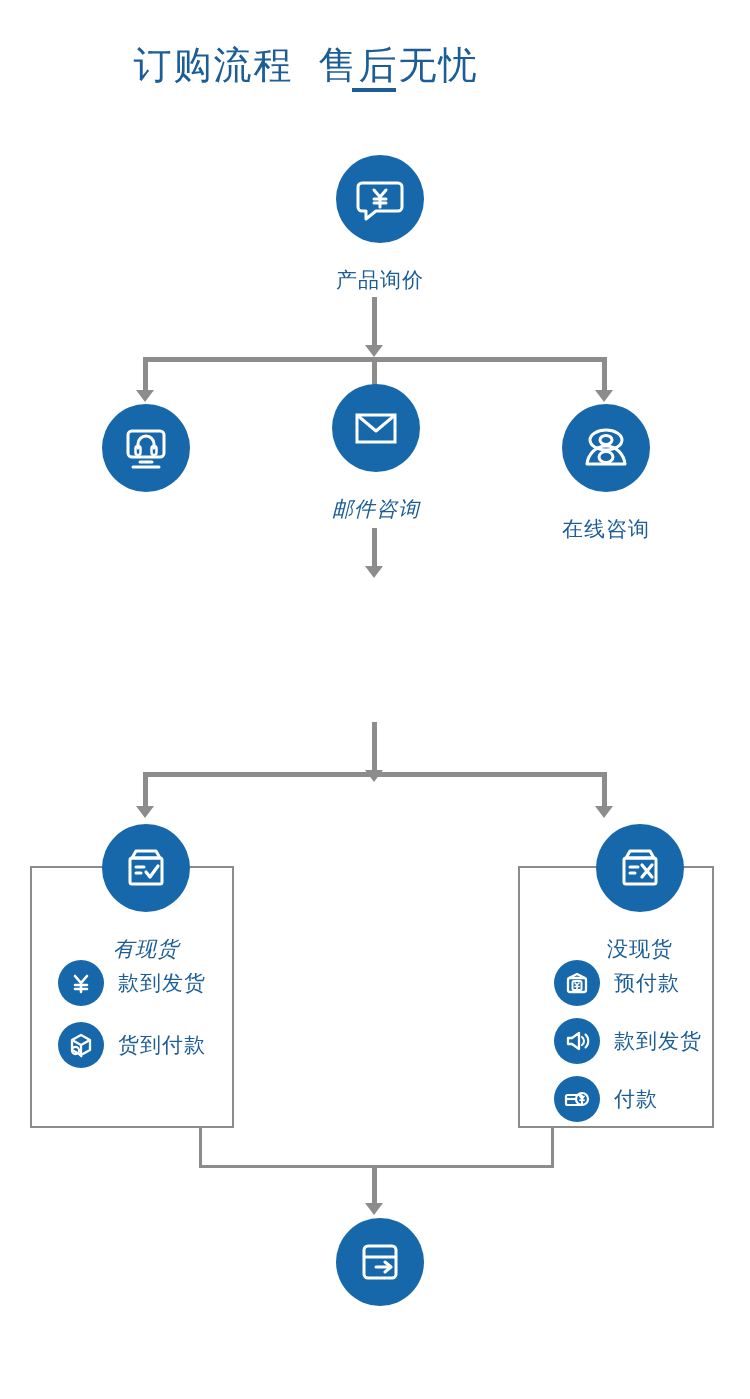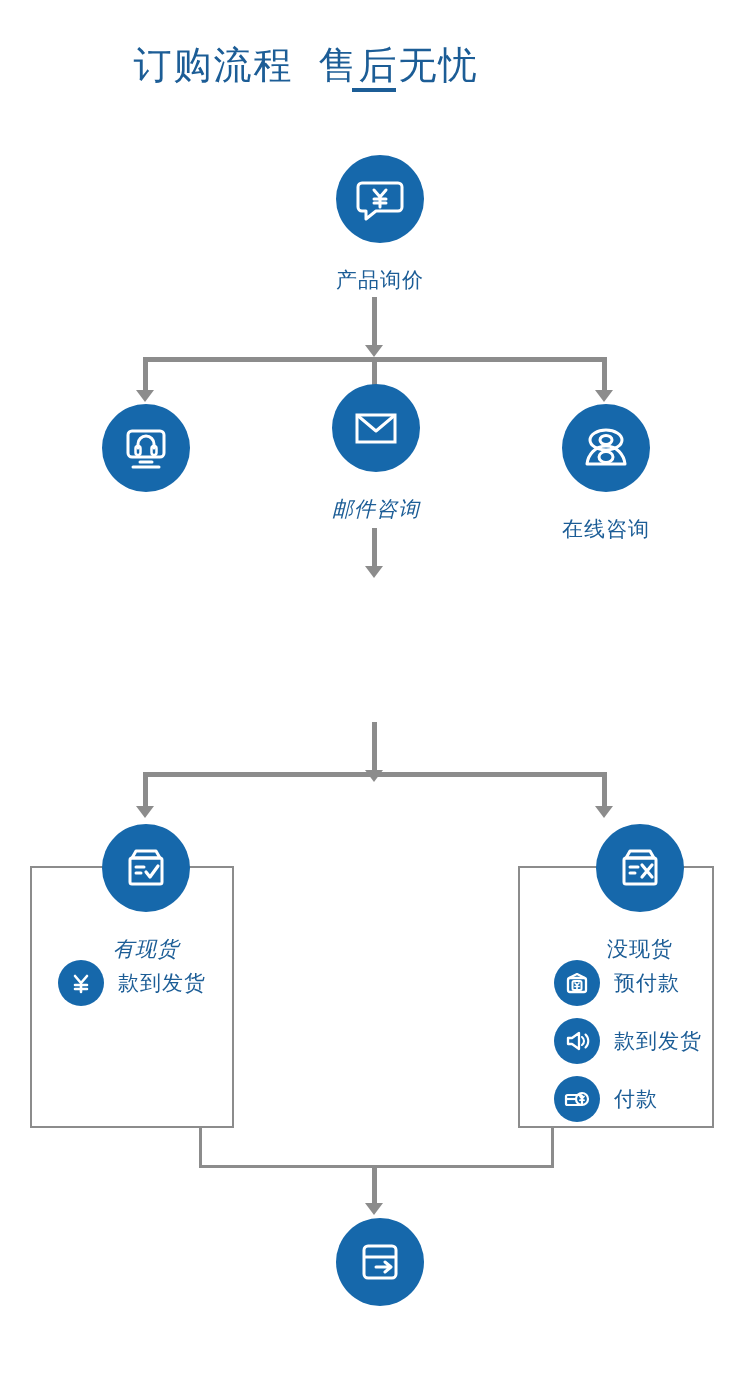--- a/index.html
+++ b/index.html
@@ -218,20 +218,31 @@
     <div class="box-inner" style="padding-left:26px;">
       <ul class="sub-list">
         <li class="sub-item">
           <span class="sub-circle">
             <svg width="28" height="28" viewBox="0 0 28 28">
               <path d="M8 7 l6 7 l6 -7 M14 14 v9 M8 16 h12 M8 20 h12" fill="none" stroke="#ffffff" stroke-width="2.6" stroke-linecap="round" stroke-linejoin="round"></path>
             </svg>
           </span>
           <span class="sub-label">款到发货</span>
         </li>
+        <li class="sub-item">
+          <span class="sub-circle">
+            <svg width="30" height="30" viewBox="0 0 30 30">
+              <path d="M15 5 l9 5 v10 l-9 5 l-9 -5 v-10 z" fill="none" stroke="#ffffff" stroke-width="2.3" stroke-linejoin="round"></path>
+              <path d="M6 10 l9 5 l9 -5 M15 15 v10" fill="none" stroke="#ffffff" stroke-width="2.3" stroke-linejoin="round"></path>
+              <circle cx="9.5" cy="20.5" r="3.6" fill="none" stroke="#ffffff" stroke-width="2.1"></circle>
+              <path d="M12.3 23.3 l3 3" stroke="#ffffff" stroke-width="2.1" stroke-linecap="round"></path>
+            </svg>
+          </span>
+          <span class="sub-label">货到付款</span>
+        </li>
       </ul>
     </div>
   </div>
 
   <div class="node" style="left:146px; top:824px;font-style:italic;">
     <div class="circle">
       <svg width="52" height="52" viewBox="0 0 52 52">
         <path d="M12 16 l4 -7 h20 l4 7 z" fill="none" stroke="#ffffff" stroke-width="3" stroke-linejoin="round"></path>
         <rect x="10" y="16" width="32" height="26" rx="2" fill="none" stroke="#ffffff" stroke-width="3"></rect>
         <path d="M16 25 h8 M16 31 h5" stroke="#ffffff" stroke-width="3" stroke-linecap="round"></path>

